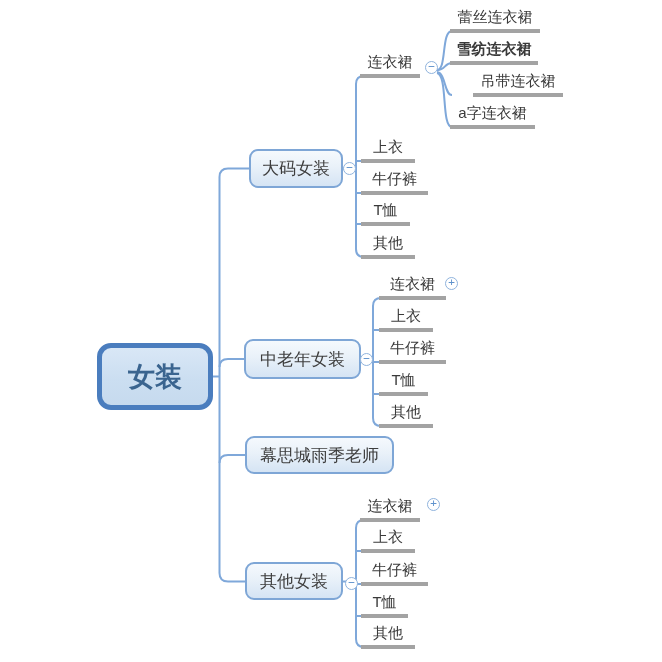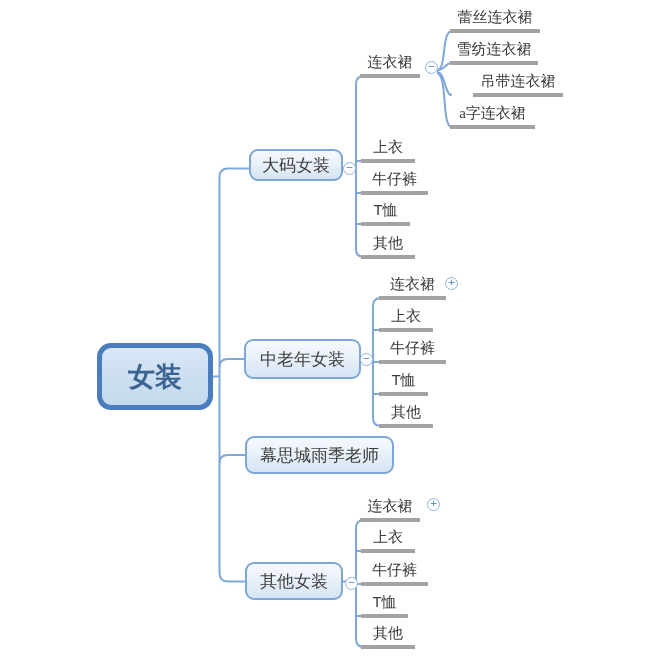--- a/index.html
+++ b/index.html
@@ -66,35 +66,35 @@
 
     <path d="M343,581.5 H356"></path>
     <path d="M364,520 Q356,520 356,528 V639 Q356,647 364,647"></path>
     <path d="M356,551 H362"></path>
     <path d="M356,584 H362"></path>
     <path d="M356,616 H362"></path>
   </svg>
 
   <div class="root-node">女装</div>
 
-  <div class="l1-node" style="left:249px;top:149px;width:94px;height:32px;">大码女装</div>
+  <div class="l1-node" style="left:249px;top:149px;width:94px;height:39px;">大码女装</div>
   <div class="l1-node" style="left:244px;top:339px;width:117px;">中老年女装</div>
   <div class="l1-node" style="left:245px;top:436px;width:149px;height:38px;">幕思城雨季老师</div>
   <div class="l1-node" style="left:245px;top:562px;width:98px;height:38px;">其他女装</div>
 
   <div class="topic" style="left:360px;top:52px;width:60px;">连衣裙</div>
   <div class="topic" style="left:361px;top:137px;width:54px;">上衣</div>
   <div class="topic" style="left:361px;top:169px;width:67px;">牛仔裤</div>
   <div class="topic" style="left:361px;top:200px;width:49px;">T恤</div>
   <div class="topic" style="left:361px;top:233px;width:54px;">其他</div>
 
   <div class="topic" style="left:450px;top:7px;width:90px;">蕾丝连衣裙</div>
-  <div class="topic" style="left:450px;top:39px;width:88px;">雪纺连衣裙</div>
+  <div class="topic" style="left:450px;top:39px;width:88px;font-weight:bold;">雪纺连衣裙</div>
   <div class="topic" style="left:473px;top:71px;width:90px;">吊带连衣裙</div>
-  <div class="topic" style="left:450px;top:103px;width:85px;font-family:Liberation Serif, serif;">a字连衣裙</div>
+  <div class="topic" style="left:450px;top:103px;width:85px;">a字连衣裙</div>
 
   <div class="topic" style="left:379px;top:274px;width:67px;">连衣裙</div>
   <div class="topic" style="left:379px;top:306px;width:54px;">上衣</div>
   <div class="topic" style="left:379px;top:338px;width:67px;">牛仔裤</div>
   <div class="topic" style="left:379px;top:370px;width:49px;">T恤</div>
   <div class="topic" style="left:379px;top:402px;width:54px;">其他</div>
 
   <div class="topic" style="left:360px;top:496px;width:60px;">连衣裙</div>
   <div class="topic" style="left:361px;top:527px;width:54px;">上衣</div>
   <div class="topic" style="left:361px;top:560px;width:67px;">牛仔裤</div>

